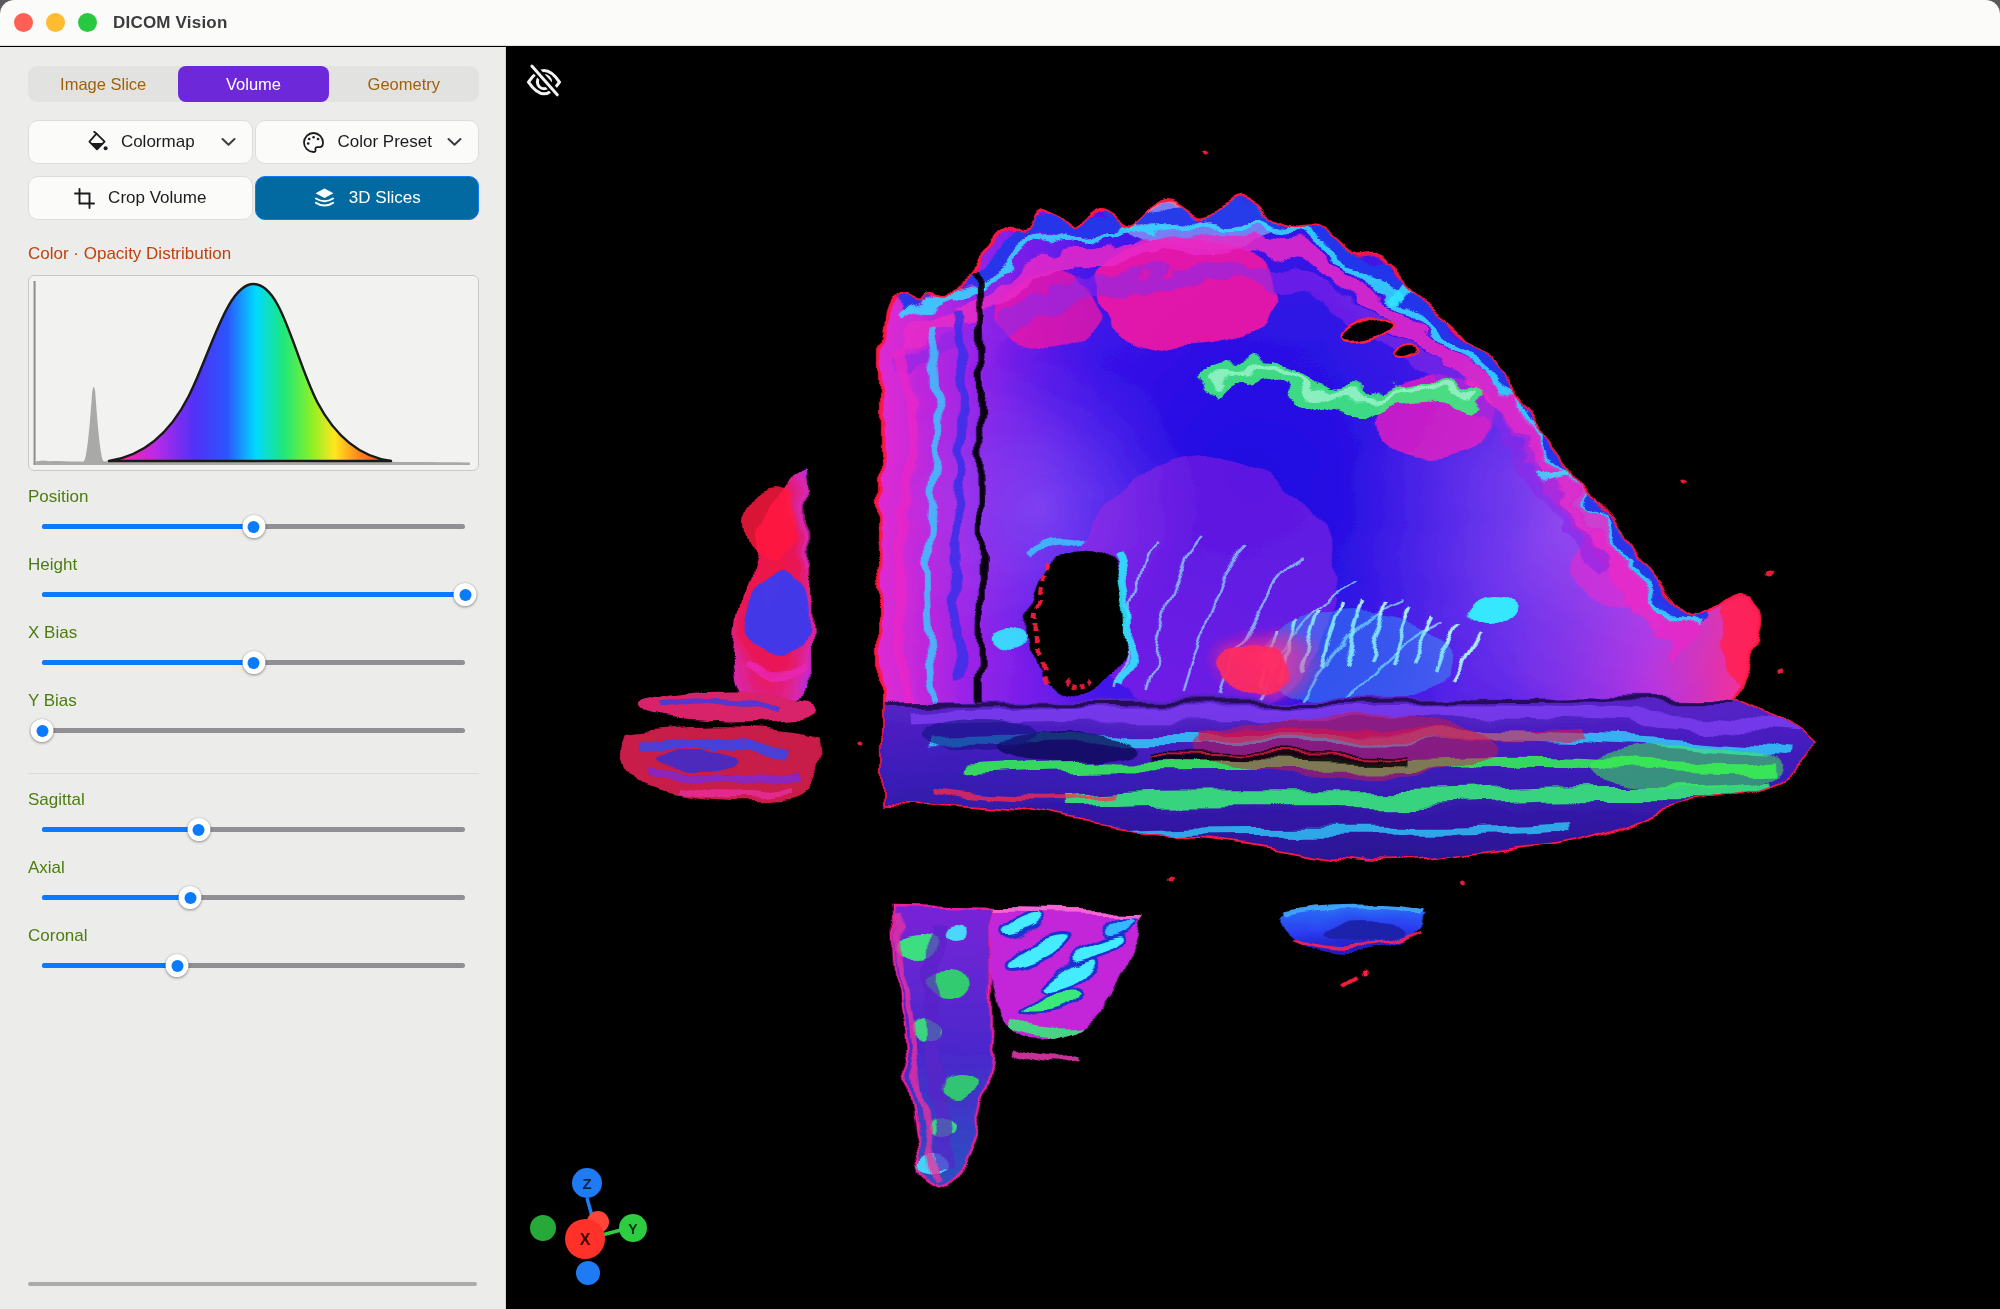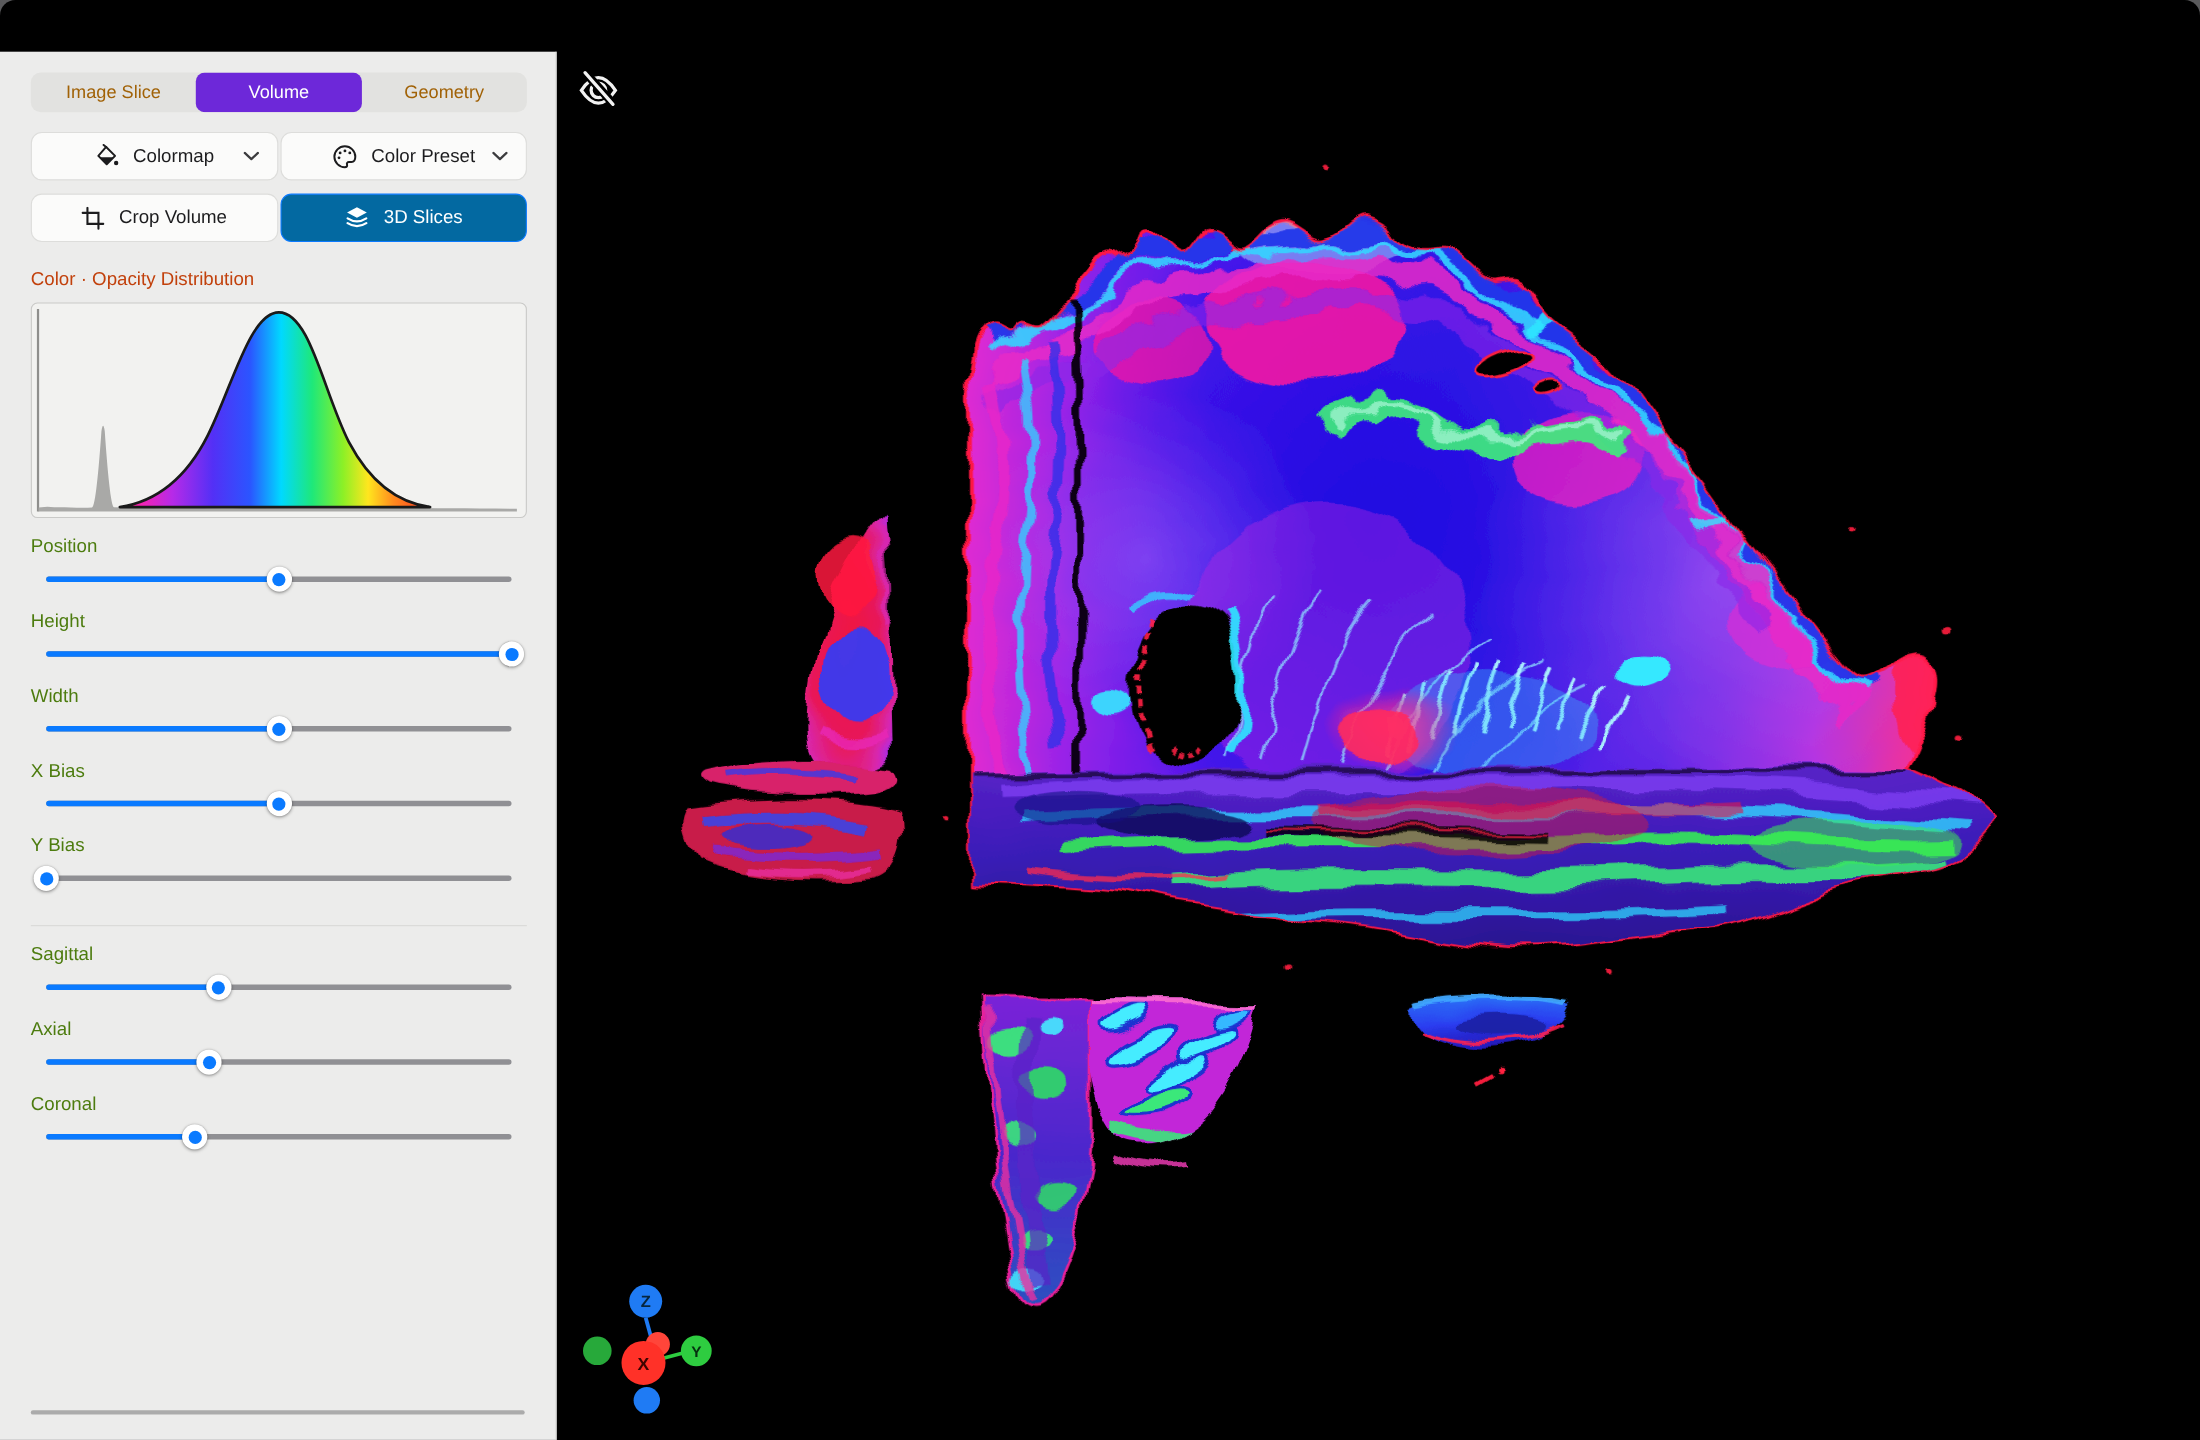--- a/index.html
+++ b/index.html
@@ -59,20 +59,28 @@
   .brain{position:absolute;inset:0;width:100%;height:100%;}
   .eye{position:absolute;left:16px;top:13px;}
   .gizmo{position:absolute;left:8px;top:1100px;}
   .icon{display:inline-block;line-height:0;}
 </style>
 </head>
 <body>
 
 <div class="window">
 
+  <div class="titlebar">
+    <div class="traffic">
+      <span class="tl red"></span>
+      <span class="tl yellow"></span>
+      <span class="tl green"></span>
+    </div>
+    <div class="win-title">DICOM Vision</div>
+  </div>
 
   <aside class="sidebar">
 
     <div class="segmented">
       <button class="seg">Image Slice</button>
       <button class="seg active">Volume</button>
       <button class="seg">Geometry</button>
     </div>
 
     <div class="btn-grid">
@@ -164,28 +172,20 @@
         <div class="s-label">Position</div>
         <div class="slider" style="--v: 50%;">
           <div class="track"></div>
             <div class="fill"></div>
             <div class="thumb"></div>
         </div>
       </div>
       <div class="slider-row">
         <div class="s-label">Height</div>
         <div class="slider" style="--v: 100%;">
-          <div class="track"></div>
-            <div class="fill"></div>
-            <div class="thumb"></div>
-        </div>
-      </div>
-      <div class="slider-row">
-        <div class="s-label">Width</div>
-        <div class="slider" style="--v: 50%;">
           <div class="track"></div>
             <div class="fill"></div>
             <div class="thumb"></div>
         </div>
       </div>
       <div class="slider-row">
         <div class="s-label">X Bias</div>
         <div class="slider" style="--v: 50%;">
           <div class="track"></div>
             <div class="fill"></div>

